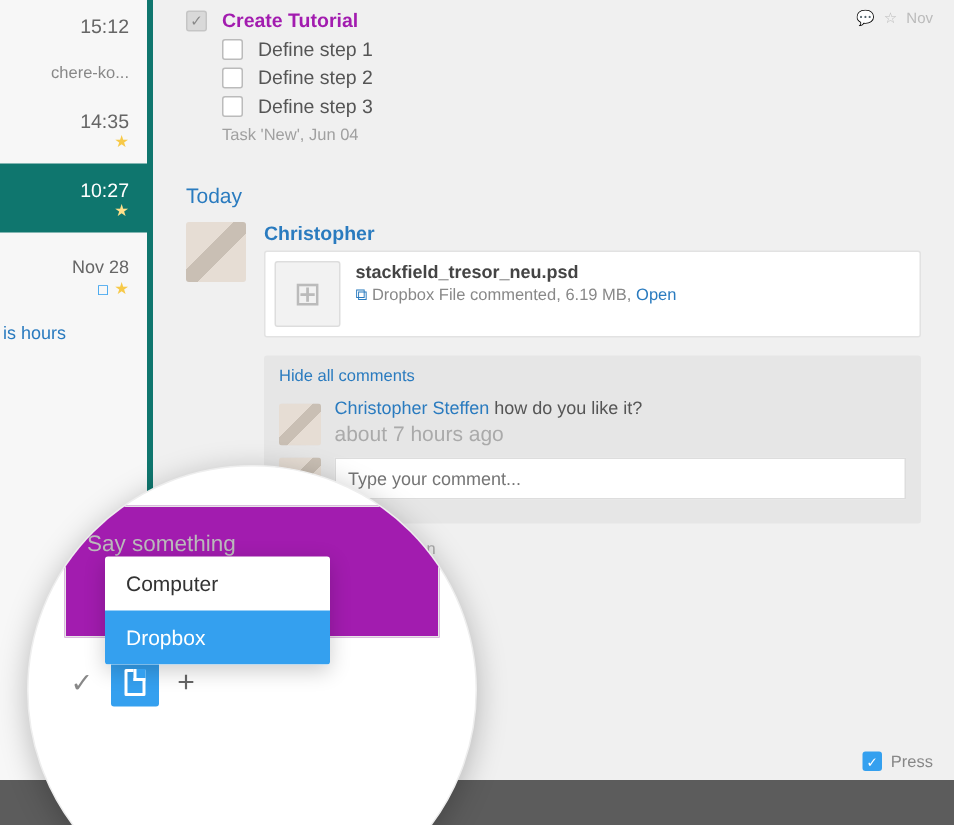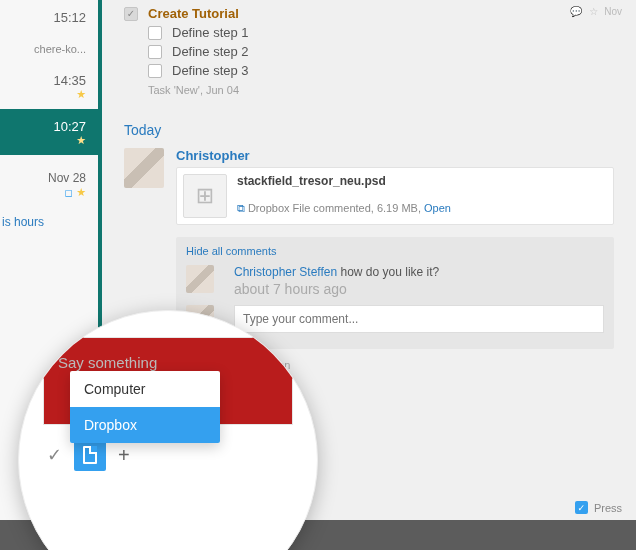--- a/index.html
+++ b/index.html
@@ -15,50 +15,50 @@
 .star{color:#f7c948;font-size:11px}
 .side .slot.sel .star{color:#ffe08a}
 .side .chk{color:#34a0ef;font-size:10px}
 .side .label{text-align:right;padding-left:10px;color:#888}
 .side .link{color:#2a7bbf;text-align:left;padding:8px 0 0 2px;font-size:12px}
 .main{flex:1;padding:0 22px 0 22px;overflow:hidden}
 .task{padding:6px 0 8px 0}
 .task-row{display:flex;align-items:center;gap:10px;font-size:13px;color:#555}
 .cbox{width:14px;height:14px;border:1px solid #bbb;border-radius:2px;display:flex;align-items:center;justify-content:center;background:#fff;font-size:10px;color:#888}
 .cbox.done{background:#d9d9d9;border-color:#c5c5c5}
-.task-title{font-weight:600;color:#a16207}
+.task-title{font-weight:600;color:#a21caf}
 .sub{padding-left:24px;margin-top:4px}
 .task-meta{font-size:11px;color:#a0a0a0;padding-left:24px;margin-top:6px}
 .corner{position:absolute;top:6px;right:14px;font-size:10px;color:#bbb;display:flex;gap:6px;align-items:center}
 .hdr{color:#2a7bbf;font-size:14px;padding:18px 0 10px;font-weight:500}
 .msg{display:flex;gap:12px}
 .ava{width:40px;height:40px;background:#ddd;border-radius:2px;flex-shrink:0;background-image:linear-gradient(135deg,#e6ddd4 40%,#c9bfb4 40%,#c9bfb4 60%,#e6ddd4 60%)}
 .ava.sm{width:28px;height:28px}
 .auth{color:#2a7bbf;font-weight:600;font-size:13px;margin-bottom:4px}
 .attach{display:flex;gap:10px;background:#fff;border:1px solid #e2e2e2;padding:6px;border-radius:2px}
 .thumb{width:44px;height:44px;background:#f2f2f2;border:1px solid #ddd;border-radius:2px;display:flex;align-items:center;justify-content:center;font-size:22px;color:#bbb}
-.fname{font-weight:600;font-size:12px;color:#444;margin-bottom:14px}
+.fname{font-weight:600;font-size:12px;color:#444;margin-bottom:3px}
 .fmeta{font-size:11px;color:#888}
 .db{color:#2a7bbf}
 .link2{color:#2a7bbf}
 .cbody{flex:1}
 .comments{background:#e6e6e6;margin-top:12px;padding:8px 10px;border-radius:2px}
 .hide{color:#2a7bbf;font-size:11px;margin-bottom:8px}
-.cmt{display:flex;gap:20px;align-items:flex-start;margin-bottom:8px}
+.cmt{display:flex;gap:9px;align-items:flex-end;margin-bottom:8px}
 .cmt .txt{font-size:12px;color:#555}
 .cmt .who{color:#2a7bbf}
 .cmt .ago{font-size:14px;color:#aaa;margin-top:2px}
 .cinput{width:100%;border:1px solid #ddd;padding:6px 8px;font-size:12px;color:#888;background:#fff}
 .read{font-size:11px;color:#aaa;padding:10px 0 10px 56px}
 .read .ck{color:#bbb;margin-right:4px}
 .presschk{position:absolute;bottom:36px;right:14px;font-size:11px;color:#888;display:flex;align-items:center;gap:6px}
 .presschk .box{width:13px;height:13px;background:#34a0ef;border-radius:2px;display:flex;align-items:center;justify-content:center;color:#fff;font-size:9px}
 .mag{position:absolute;bottom:-60px;left:18px;width:300px;height:300px;border-radius:50%;background:#fff;box-shadow:0 4px 20px rgba(0,0,0,.25);border:1px solid #eee;overflow:hidden}
 .mag-inner{position:absolute;top:26px;left:24px;right:24px}
-.say{border:1px solid #e6e6e6;background:#b91c1c;padding:16px 14px;font-size:15px;color:#bbb;height:88px;position:relative}
+.say{border:1px solid #e6e6e6;background:#a21caf;padding:16px 14px;font-size:15px;color:#bbb;height:88px;position:relative}
 .menu{position:absolute;top:33px;left:26px;width:150px;background:#fff;box-shadow:0 4px 14px rgba(0,0,0,.2);border-radius:2px;overflow:hidden}
 .menu .item{padding:10px 14px;font-size:14px;color:#333}
 .menu .item.sel{background:#34a0ef;color:#fff}
 .tools{display:flex;align-items:center;gap:12px;margin-top:14px;padding-left:4px}
 .tools .chk2{color:#888;font-size:18px}
 .tools .file{width:32px;height:32px;background:#34a0ef;display:flex;align-items:center;justify-content:center;border-radius:2px}
 .tools .plus{color:#666;font-size:20px;font-weight:300}
 .ficon{width:14px;height:18px;border:2px solid #fff;border-radius:1px;position:relative}
 .ficon:before{content:"";position:absolute;top:-2px;right:-2px;width:6px;height:6px;background:#34a0ef;border-left:2px solid #fff;border-bottom:2px solid #fff}
 </style>

